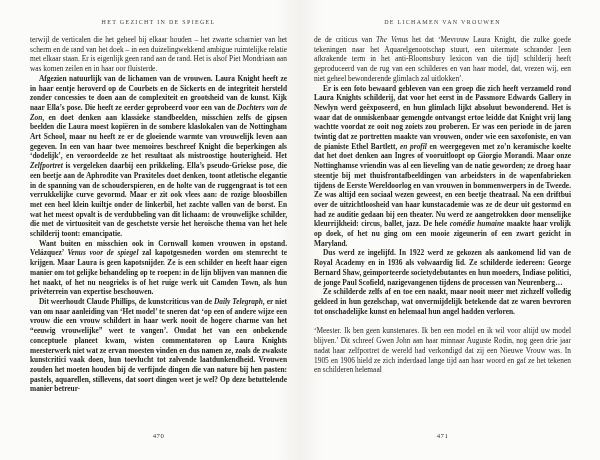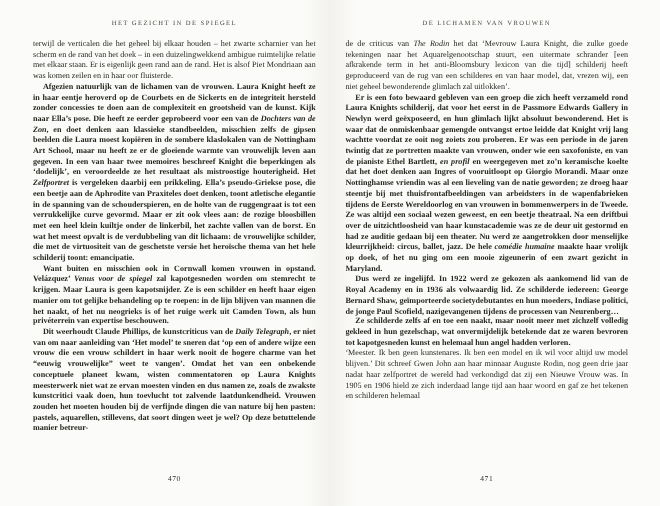--- a/index.html
+++ b/index.html
@@ -20,21 +20,21 @@
     color:#47453f; white-space:nowrap;
   }
   .body-text {
     margin-top:10px; height:386px; overflow:hidden;
     font-size:7.4px; line-height:9.7px; text-align:justify;
     color:#27261f;
     -webkit-hyphens:auto; hyphens:auto;
   }
   .body-text p { margin:0; }
   .body-text p.indent { text-indent:9px;font-weight:bold; }
-  .body-text p.section-break { margin-top:0; }
+  .body-text p.section-break { margin-top:10px; }
   .body-text em { font-style:italic; }
   .page-number {
     position:absolute; bottom:21px; text-align:center;
     font-size:6.8px; color:#35332d; letter-spacing:0.5px;
   }
   .page.left  .page-number { left:30px; right:13px; }
   .page.right .page-number { left:14px; right:29px; }
 </style>
 </head>
 <body>
@@ -48,22 +48,22 @@
         <p class="indent">Afgezien natuurlijk van de lichamen van de vrouwen. Laura Knight heeft ze in haar eentje heroverd op de Courbets en de Sickerts en de integriteit hersteld zonder concessies te doen aan de complexiteit en grootsheid van de kunst. Kijk naar Ella’s pose. Die heeft ze eerder geprobeerd voor een van de <em>Dochters van de Zon</em>, en doet denken aan klassieke standbeelden, misschien zelfs de gipsen beelden die Laura moest kopiëren in de sombere klaslokalen van de Nottingham Art School, maar nu heeft ze er de gloeiende warmte van vrouwelijk leven aan gegeven. In een van haar twee memoires beschreef Knight die beperkingen als ‘dodelijk’, en veroordeelde ze het resultaat als mistroostige houterigheid. Het <em>Zelfportret</em> is vergeleken daarbij een prikkeling. Ella’s pseudo-Griekse pose, die een beetje aan de Aphrodite van Praxiteles doet denken, toont atletische elegantie in de spanning van de schouderspieren, en de holte van de ruggengraat is tot een verrukkelijke curve gevormd. Maar er zit ook vlees aan: de rozige bloosbillen met een heel klein kuiltje onder de linkerbil, het zachte vallen van de borst. En wat het meest opvalt is de verdubbeling van dit lichaam: de vrouwelijke schilder, die met de virtuositeit van de geschetste versie het heroïsche thema van het hele schilderij toont: emancipatie.</p>
         <p class="indent">Want buiten en misschien ook in Cornwall komen vrouwen in opstand. Velázquez’ <em>Venus voor de spiegel</em> zal kapotgesneden worden om stemrecht te krijgen. Maar Laura is geen kapotsnijder. Ze is een schilder en heeft haar eigen manier om tot gelijke behandeling op te roepen: in de lijn blijven van mannen die het naakt, of het nu neogrieks is of het ruige werk uit Camden Town, als hun privéterrein van expertise beschouwen.</p>
         <p class="indent">Dit weerhoudt Claude Phillips, de kunstcriticus van de <em>Daily Telegraph</em>, er niet van om naar aanleiding van ‘Het model’ te sneren dat ‘op een of andere wijze een vrouw die een vrouw schildert in haar werk nooit de hogere charme van het “eeuwig vrouwelijke” weet te vangen’. Omdat het van een onbekende conceptuele planeet kwam, wisten commentatoren op Laura Knights meesterwerk niet wat ze ervan moesten vinden en dus namen ze, zoals de zwakste kunstcritici vaak doen, hun toevlucht tot zalvende laatdunkendheid. Vrouwen zouden het moeten houden bij de verfijnde dingen die van nature bij hen pasten: pastels, aquarellen, stillevens, dat soort dingen weet je wel? Op deze betuttelende manier betreur-</p>
       </div>
     <footer class="page-number">470</footer>
   </section>
 
   <section class="page right">
     <header class="running-head">DE LICHAMEN VAN VROUWEN</header>
     <div class="body-text" lang="nl">
-        <p>de de criticus van <em>The Rodin</em> het dat ‘Mevrouw Laura Knight, die zulke goede tekeningen naar het Aquarelgenootschap stuurt, een uitermate schrander [een afkrakende term in het anti-Bloomsbury lexicon van die tijd] schilderij heeft geproduceerd van de rug van een schilderes en van haar model, dat, vrezen wij, een niet geheel bewonderende glimlach zal uitlokken’.</p>
+        <p>de de criticus van <em>The Venus</em> het dat ‘Mevrouw Laura Knight, die zulke goede tekeningen naar het Aquarelgenootschap stuurt, een uitermate schrander [een afkrakende term in het anti-Bloomsbury lexicon van die tijd] schilderij heeft geproduceerd van de rug van een schilderes en van haar model, dat, vrezen wij, een niet geheel bewonderende glimlach zal uitlokken’.</p>
         <p class="indent">Er is een foto bewaard gebleven van een groep die zich heeft verzameld rond Laura Knights schilderij, dat voor het eerst in de Passmore Edwards Gallery in Newlyn werd geëxposeerd, en hun glimlach lijkt absoluut bewonderend. Het is waar dat de onmiskenbaar gemengde ontvangst ertoe leidde dat Knight vrij lang wachtte voordat ze ooit nog zoiets zou proberen. Er was een periode in de jaren twintig dat ze portretten maakte van vrouwen, onder wie een saxofoniste, en van de pianiste Ethel Bartlett, <em>en profil</em> en weergegeven met zo’n keramische koelte dat het doet denken aan Ingres of vooruitloopt op Giorgio Morandi. Maar onze Nottinghamse vriendin was al een lieveling van de natie geworden; ze droeg haar steentje bij met thuisfrontafbeeldingen van arbeidsters in de wapenfabrieken tijdens de Eerste Wereldoorlog en van vrouwen in bommenwerpers in de Tweede. Ze was altijd een sociaal wezen geweest, en een beetje theatraal. Na een driftbui over de uitzichtloosheid van haar kunstacademie was ze de deur uit gestormd en had ze auditie gedaan bij een theater. Nu werd ze aangetrokken door menselijke kleurrijkheid: circus, ballet, jazz. De hele <em>comédie humaine</em> maakte haar vrolijk op doek, of het nu ging om een mooie zigeunerin of een zwart gezicht in Maryland.</p>
         <p class="indent">Dus werd ze ingelijfd. In 1922 werd ze gekozen als aankomend lid van de Royal Academy en in 1936 als volwaardig lid. Ze schilderde iedereen: George Bernard Shaw, geïmporteerde societydebutantes en hun moeders, Indiase politici, de jonge Paul Scofield, nazigevangenen tijdens de processen van Neurenberg…</p>
-        <p class="indent">Ze schilderde zelfs af en toe een naakt, maar nooit meer met zichzelf volledig gekleed in hun gezelschap, wat onvermijdelijk betekende dat ze waren bevroren tot kapotgesneden kunst en helemaal hun angel hadden verloren.</p>
+        <p class="indent">Ze schilderde zelfs af en toe een naakt, maar nooit meer met zichzelf volledig gekleed in hun gezelschap, wat onvermijdelijk betekende dat ze waren bevroren tot onschadelijke kunst en helemaal hun angel hadden verloren.</p>
         <p class="section-break">‘Meester. Ik ben geen kunstenares. Ik ben een model en ik wil voor altijd uw model blijven.’ Dit schreef Gwen John aan haar minnaar Auguste Rodin, nog geen drie jaar nadat haar zelfportret de wereld had verkondigd dat zij een Nieuwe Vrouw was. In 1905 en 1906 hield ze zich inderdaad lange tijd aan haar woord en gaf ze het tekenen en schilderen helemaal</p>
       </div>
     <footer class="page-number">471</footer>
   </section>
 
 </div>
 
 </body></html>

